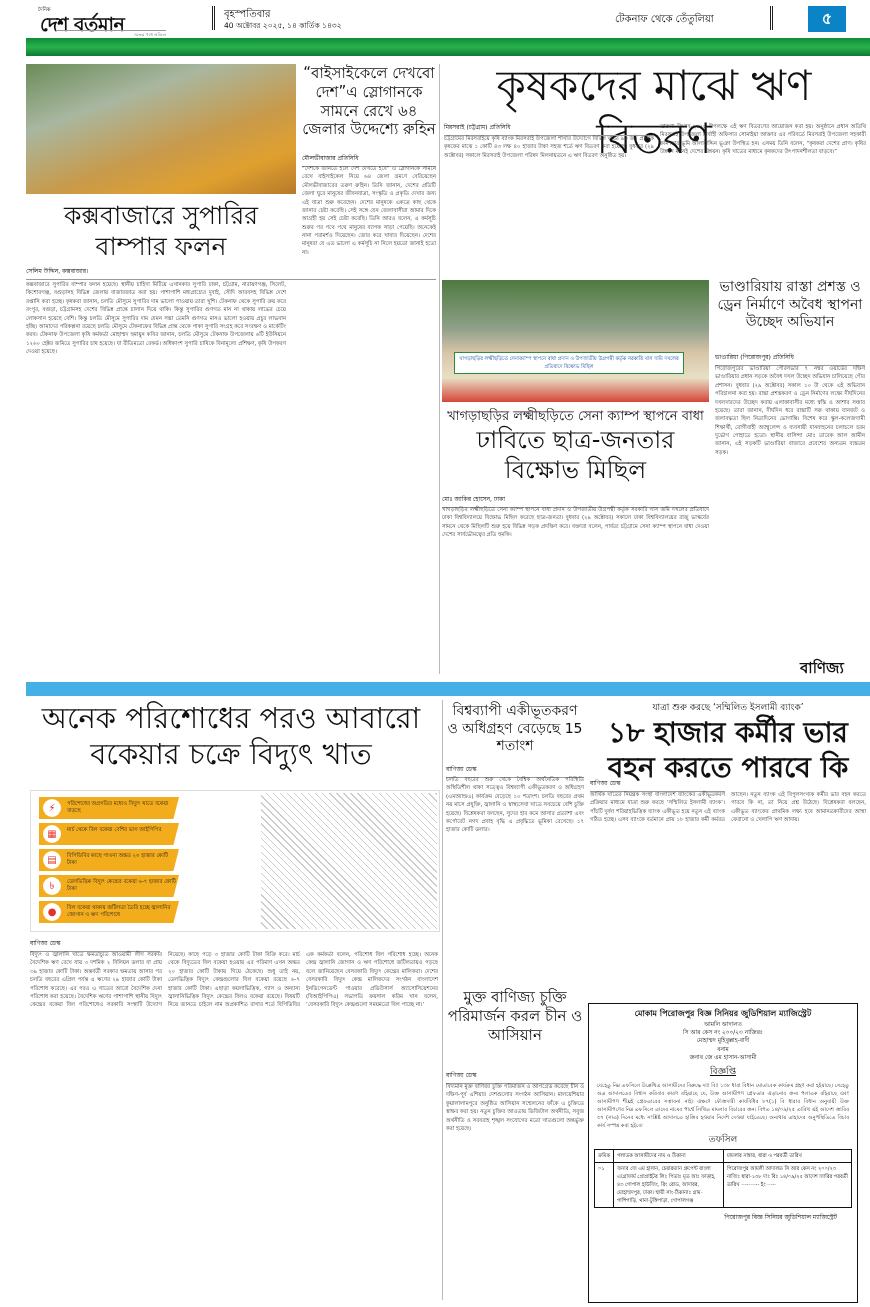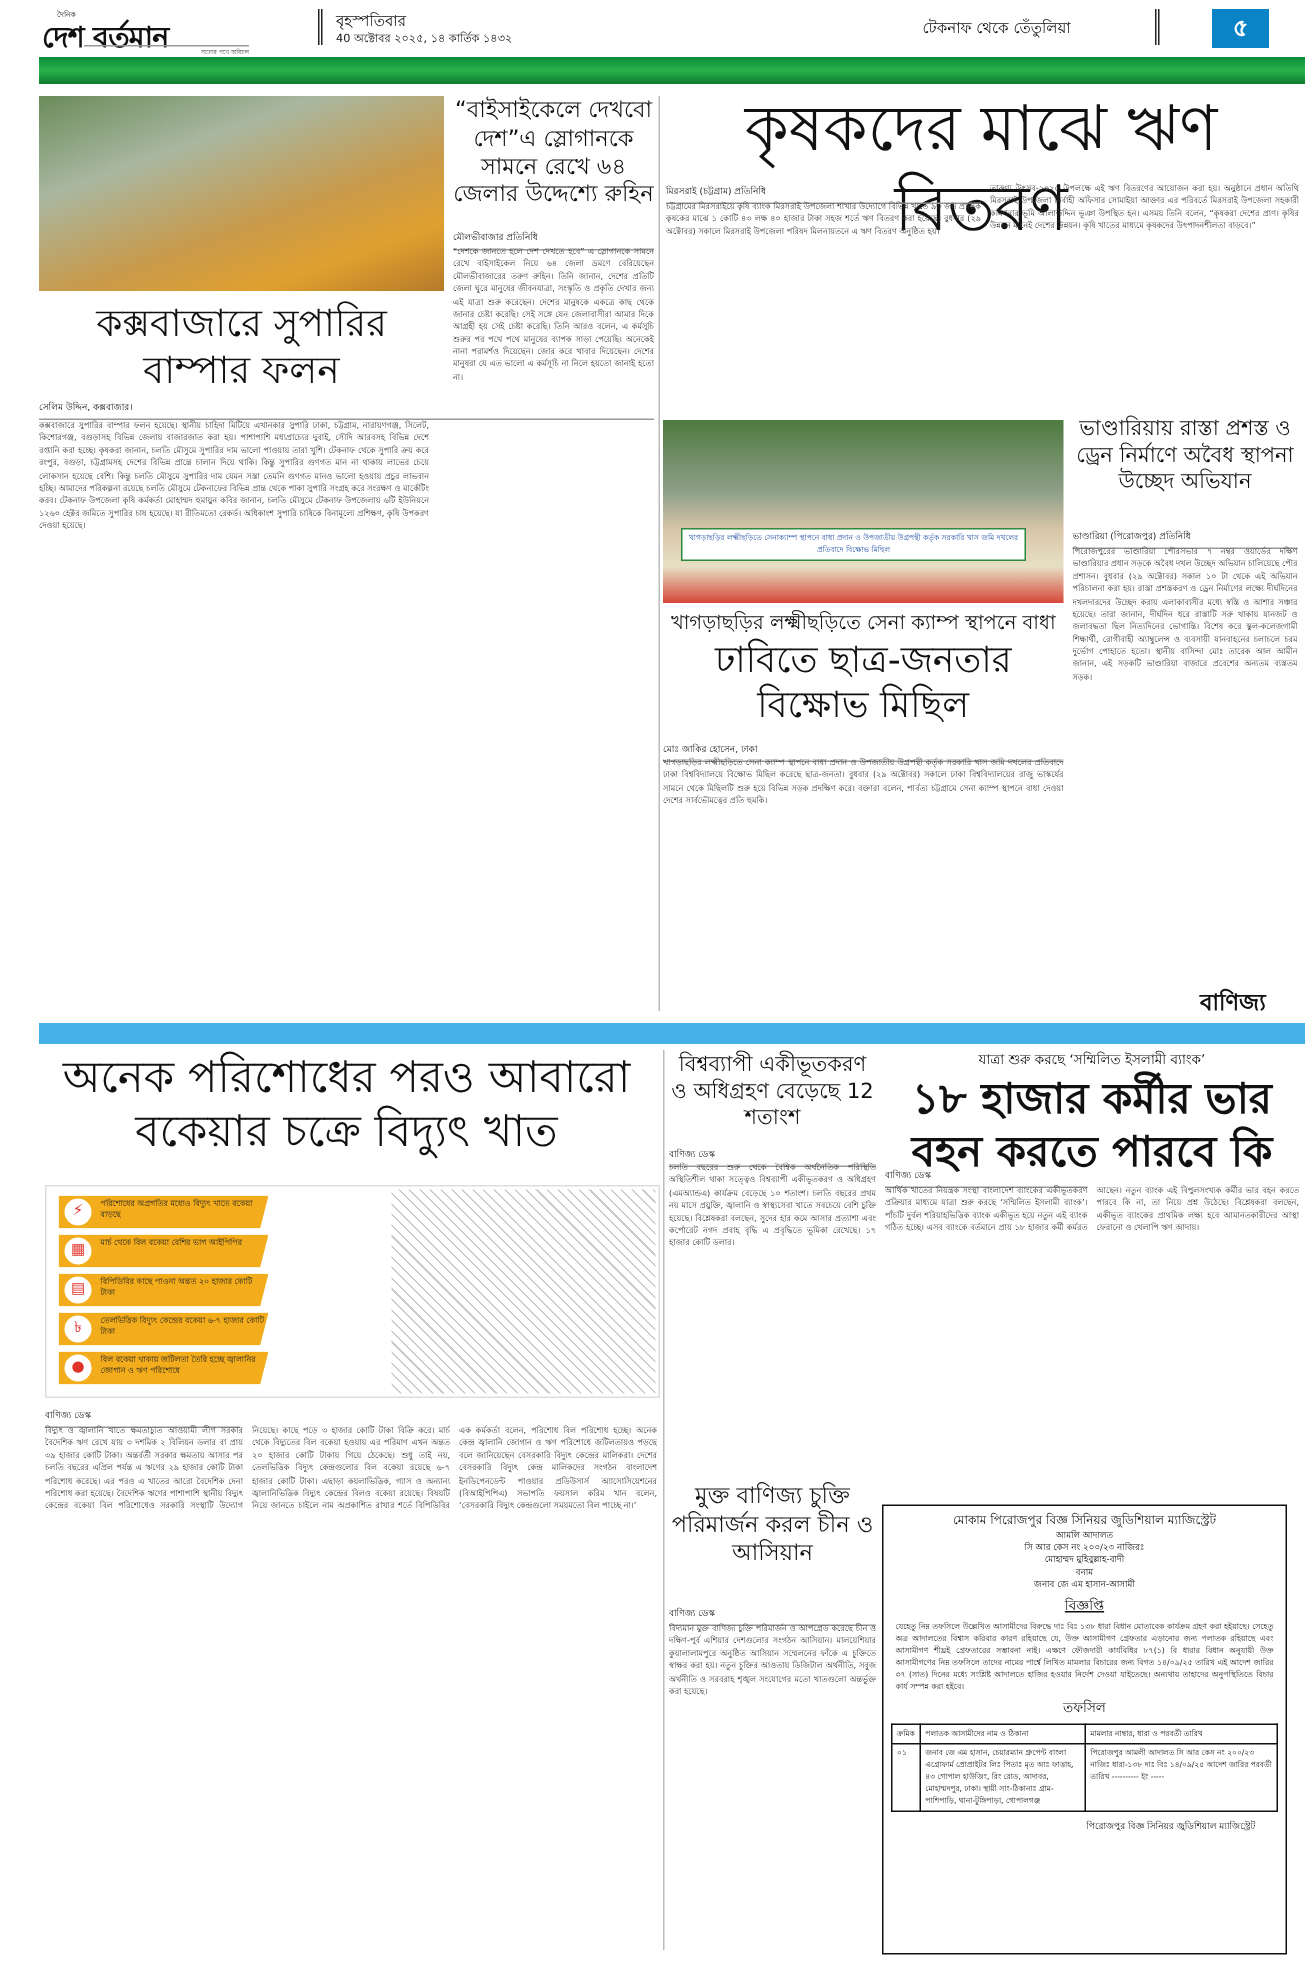--- a/index.html
+++ b/index.html
@@ -1,21 +1,21 @@
 <!DOCTYPE html>
 <html><head>
 <meta charset="utf-8">
 <style>
   * { box-sizing: border-box; margin: 0; padding: 0; }
   body { width: 870px; height: 1307px; background: #fff; font-family: "DejaVu Sans", sans-serif; color: #111; overflow: hidden; position: relative; }
   .abs { position: absolute; }
   
   .masthead { left: 0; top: 0; width: 870px; height: 36px; }
   .logo-small { left: 38px; top: 6px; font-size: 5px; }
-  .logo { left: 28px; top: 10px; font-size: 19px; font-weight: bold; letter-spacing: -0.5px; color: #111; }
+  .logo { left: 40px; top: 10px; font-size: 19px; font-weight: bold; letter-spacing: -0.5px; color: #111; }
   .tagline { left: 56px; top: 30px; font-size: 4px; color:#555; border-top: 1px solid #999; width: 110px; padding-top:1px; text-align:right; }
   .sep { width: 3px; height: 24px; border-left: 1px solid #222; border-right: 1px solid #222; }
   .day { left: 224px; top: 6px; font-size: 10px; }
   .date { left: 224px; top: 20px; font-size: 7.5px; }
   .slogan { left: 615px; top: 11px; font-size: 10px; text-align: right; }
   .pagenum { left: 808px; top: 6px; width: 38px; height: 26px; background: #0a84c6; color: #fff; font-size: 16px; font-weight: bold; text-align: center; line-height: 26px; }
   .greenbar { left: 26px; top: 38px; width: 844px; height: 18px; background: linear-gradient(180deg,#0d8a3a 0%,#29b24d 50%,#0d7b31 100%); }
   .bluebar { left: 26px; top: 682px; width: 844px; height: 14px; background: #45b0e6; }
   .photo { background: linear-gradient(160deg,#6b8c5a 0%,#a9b7a0 30%,#c89a4b 60%,#e0a02f 80%,#b57a2a 100%); }
   .photo2 { background: linear-gradient(180deg,#4e7a3f 0%,#90a08a 40%,#d8c6a8 60%,#e7e0c5 80%,#d5463a 100%); }
@@ -107,35 +107,35 @@
   <div class="info-row" style="top:110px;">
     <span class="info-ico">●</span>
     <span class="info-txt">বিল বকেয়া থাকায় জটিলতা তৈরি হচ্ছে জ্বালানির জোগান ও ঋণ পরিশোধে</span>
   </div>
 </div>
 <div class="abs byline" style="left:30px;top:938px;width:130px;">বাণিজ্য ডেস্ক</div>
 <div class="abs body-text" style="left:30px;top:950px;width:408px;height:350px;column-count:3;column-gap:6px;">বিদ্যুৎ ও জ্বালানি খাতে ক্ষমতাচ্যুত আওয়ামী লীগ সরকার বৈদেশিক ঋণ রেখে যায় ৩ দশমিক ২ বিলিয়ন ডলার বা প্রায় ৩৯ হাজার কোটি টাকা। অন্তর্বর্তী সরকার ক্ষমতায় আসার পর চলতি বছরের এপ্রিল পর্যন্ত এ ঋণের ২৯ হাজার কোটি টাকা পরিশোধ করেছে। এর পরও এ খাতের আরো বৈদেশিক দেনা পরিশোধ করা হয়েছে। বৈদেশিক ঋণের পাশাপাশি স্থানীয় বিদ্যুৎ কেন্দ্রের বকেয়া বিল পরিশোধেও সরকারি সংস্থাটি উদ্যোগ নিয়েছে। কাছে পড়ে ৩ হাজার কোটি টাকা বিক্রি করে। মার্চ থেকে বিদ্যুতের বিল বকেয়া হওয়ায় এর পরিমাণ এখন অন্তত ২০ হাজার কোটি টাকায় গিয়ে ঠেকেছে। শুধু তাই নয়, তেলভিত্তিক বিদ্যুৎ কেন্দ্রগুলোর বিল বকেয়া রয়েছে ৬-৭ হাজার কোটি টাকা। এছাড়া কয়লাভিত্তিক, গ্যাস ও অন্যান্য জ্বালানিভিত্তিক বিদ্যুৎ কেন্দ্রের বিলও বকেয়া রয়েছে। বিষয়টি নিয়ে জানতে চাইলে নাম অপ্রকাশিত রাখার শর্তে বিপিডিবির এক কর্মকর্তা বলেন, পরিশোধ বিল পরিশোধ হচ্ছে। অনেক কেন্দ্র জ্বালানি জোগান ও ঋণ পরিশোধে জটিলতায়ও পড়ছে বলে জানিয়েছেন বেসরকারি বিদ্যুৎ কেন্দ্রের মালিকরা। দেশের বেসরকারি বিদ্যুৎ কেন্দ্র মালিকদের সংগঠন বাংলাদেশ ইনডিপেনডেন্ট পাওয়ার প্রডিউসার্স অ্যাসোসিয়েশনের (বিআইপিপিএ) সভাপতি ফয়সাল করিম খান বলেন, ‘বেসরকারি বিদ্যুৎ কেন্দ্রগুলো সময়মতো বিল পাচ্ছে না।’</div>
 
 <div class="abs vrule" style="left:442px;top:700px;height:600px;"></div>
 
-<div class="abs hl" style="left:446px;top:702px;width:138px;font-size:14px;">বিশ্বব্যাপী একীভূতকরণ ও অধিগ্রহণ বেড়েছে 12 শতাংশ</div>
+<div class="abs hl" style="left:446px;top:702px;width:138px;font-size:14px;">বিশ্বব্যাপী একীভূতকরণ ও অধিগ্রহণ বেড়েছে 15 শতাংশ</div>
 <div class="abs byline" style="left:446px;top:764px;width:138px;">বাণিজ্য ডেস্ক</div>
 <div class="abs body-text" style="left:446px;top:775px;width:138px;height:225px;">চলতি বছরের শুরু থেকে বৈশ্বিক অর্থনৈতিক পরিস্থিতি অস্থিতিশীল থাকা সত্ত্বেও বিশ্বব্যাপী একীভূতকরণ ও অধিগ্রহণ (এমঅ্যান্ডএ) কার্যক্রম বেড়েছে ১০ শতাংশ। চলতি বছরের প্রথম নয় মাসে প্রযুক্তি, জ্বালানি ও স্বাস্থ্যসেবা খাতে সবচেয়ে বেশি চুক্তি হয়েছে। বিশ্লেষকরা বলছেন, সুদের হার কমে আসার প্রত্যাশা এবং কর্পোরেট নগদ প্রবাহ বৃদ্ধি এ প্রবৃদ্ধিতে ভূমিকা রেখেছে। ১৭ হাজার কোটি ডলার।</div>
 
 <div class="abs hl" style="left:446px;top:988px;width:138px;font-size:15px;">মুক্ত বাণিজ্য চুক্তি পরিমার্জন করল চীন ও আসিয়ান</div>
 <div class="abs byline" style="left:446px;top:1070px;width:138px;">বাণিজ্য ডেস্ক</div>
 <div class="abs body-text" style="left:446px;top:1082px;width:138px;height:220px;">বিদ্যমান মুক্ত বাণিজ্য চুক্তি পরিমার্জন ও আপগ্রেড করেছে চীন ও দক্ষিণ-পূর্ব এশিয়ার দেশগুলোর সংগঠন আসিয়ান। মালয়েশিয়ার কুয়ালালামপুরে অনুষ্ঠিত আসিয়ান সম্মেলনের ফাঁকে এ চুক্তিতে স্বাক্ষর করা হয়। নতুন চুক্তির আওতায় ডিজিটাল অর্থনীতি, সবুজ অর্থনীতি ও সরবরাহ শৃঙ্খল সংযোগের মতো খাতগুলো অন্তর্ভুক্ত করা হয়েছে।</div>
 
 <div class="abs hl" style="left:590px;top:702px;width:276px;font-size:9px;">যাত্রা শুরু করছে ‘সম্মিলিত ইসলামী ব্যাংক’</div>
 <div class="abs hl" style="left:590px;top:715px;width:276px;font-size:28px;font-weight:bold;">১৮ হাজার কর্মীর ভার বহন করতে পারবে কি</div>
 <div class="abs byline" style="left:590px;top:778px;width:135px;">বাণিজ্য ডেস্ক</div>
 <div class="abs body-text" style="left:590px;top:790px;width:276px;height:205px;column-count:2;column-gap:6px;">আর্থিক খাতের নিয়ন্ত্রক সংস্থা বাংলাদেশ ব্যাংকের একীভূতকরণ প্রক্রিয়ার মাধ্যমে যাত্রা শুরু করছে ‘সম্মিলিত ইসলামী ব্যাংক’। পাঁচটি দুর্বল শরিয়াহভিত্তিক ব্যাংক একীভূত হয়ে নতুন এই ব্যাংক গঠিত হচ্ছে। এসব ব্যাংকে বর্তমানে প্রায় ১৮ হাজার কর্মী কর্মরত আছেন। নতুন ব্যাংক এই বিপুলসংখ্যক কর্মীর ভার বহন করতে পারবে কি না, তা নিয়ে প্রশ্ন উঠেছে। বিশ্লেষকরা বলছেন, একীভূত ব্যাংকের প্রাথমিক লক্ষ্য হবে আমানতকারীদের আস্থা ফেরানো ও খেলাপি ঋণ আদায়।</div>
 
 <div class="abs notice">
-  <div class="c" style="font-size:8px;font-weight:normal;margin-top:4px;">মোকাম পিরোজপুর বিজ্ঞ সিনিয়র জুডিশিয়াল ম্যাজিস্ট্রেট</div>
+  <div class="c" style="font-size:8px;font-weight:bold;margin-top:4px;">মোকাম পিরোজপুর বিজ্ঞ সিনিয়র জুডিশিয়াল ম্যাজিস্ট্রেট</div>
   <div class="c">আমলি আদালত</div>
   <div class="c">সি আর কেস নং ২০০/২৩ নাজিরঃ</div>
   <div class="c">মোহাম্মদ মুহিবুল্লাহ-বাদী</div>
   <div class="c">বনাম</div>
   <div class="c">জনাব জে এম হাসান-আসামী</div>
   <div class="c" style="font-size:9px;text-decoration:underline;margin:3px 0;">বিজ্ঞপ্তি</div>
   <div class="body-text" style="margin:0 8px;font-size:5.2px;color:#222;">যেহেতু নিম্ন তফসিলে উল্লেখিত আসামীদের বিরুদ্ধে দাঃ বিঃ ১৩৮ ধারা বিধান মোতাবেক কার্যক্রম গ্রহণ করা হইয়াছে। সেহেতু অত্র আদালতের বিশ্বাস করিবার কারণ রহিয়াছে যে, উক্ত আসামীগণ গ্রেফতার এড়ানোর জন্য পলাতক রহিয়াছে এবং আসামীগণ শীঘ্রই গ্রেফতারের সম্ভাবনা নাই। এক্ষণে ফৌজদারী কার্যবিধির ৮৭(১) বি ধারার বিধান অনুযায়ী উক্ত আসামীগণের নিম্ন তফসিলে তাদের নামের পার্শ্বে লিখিত মামলার বিচারের জন্য বিগত ১৪/০৯/২৫ তারিখ এই আদেশ জারির ৩৭ (সাত) দিনের মধ্যে সংশ্লিষ্ট আদালতে হাজির হওয়ার নির্দেশ দেওয়া যাইতেছে। অন্যথায় তাহাদের অনুপস্থিতিতে বিচার কার্য সম্পন্ন করা হইবে।</div>
   <div class="c" style="font-size:9px;margin:4px 0 3px;">তফসিল</div>
   <table class="tf" style="margin-left:5px;">
     <tbody>

